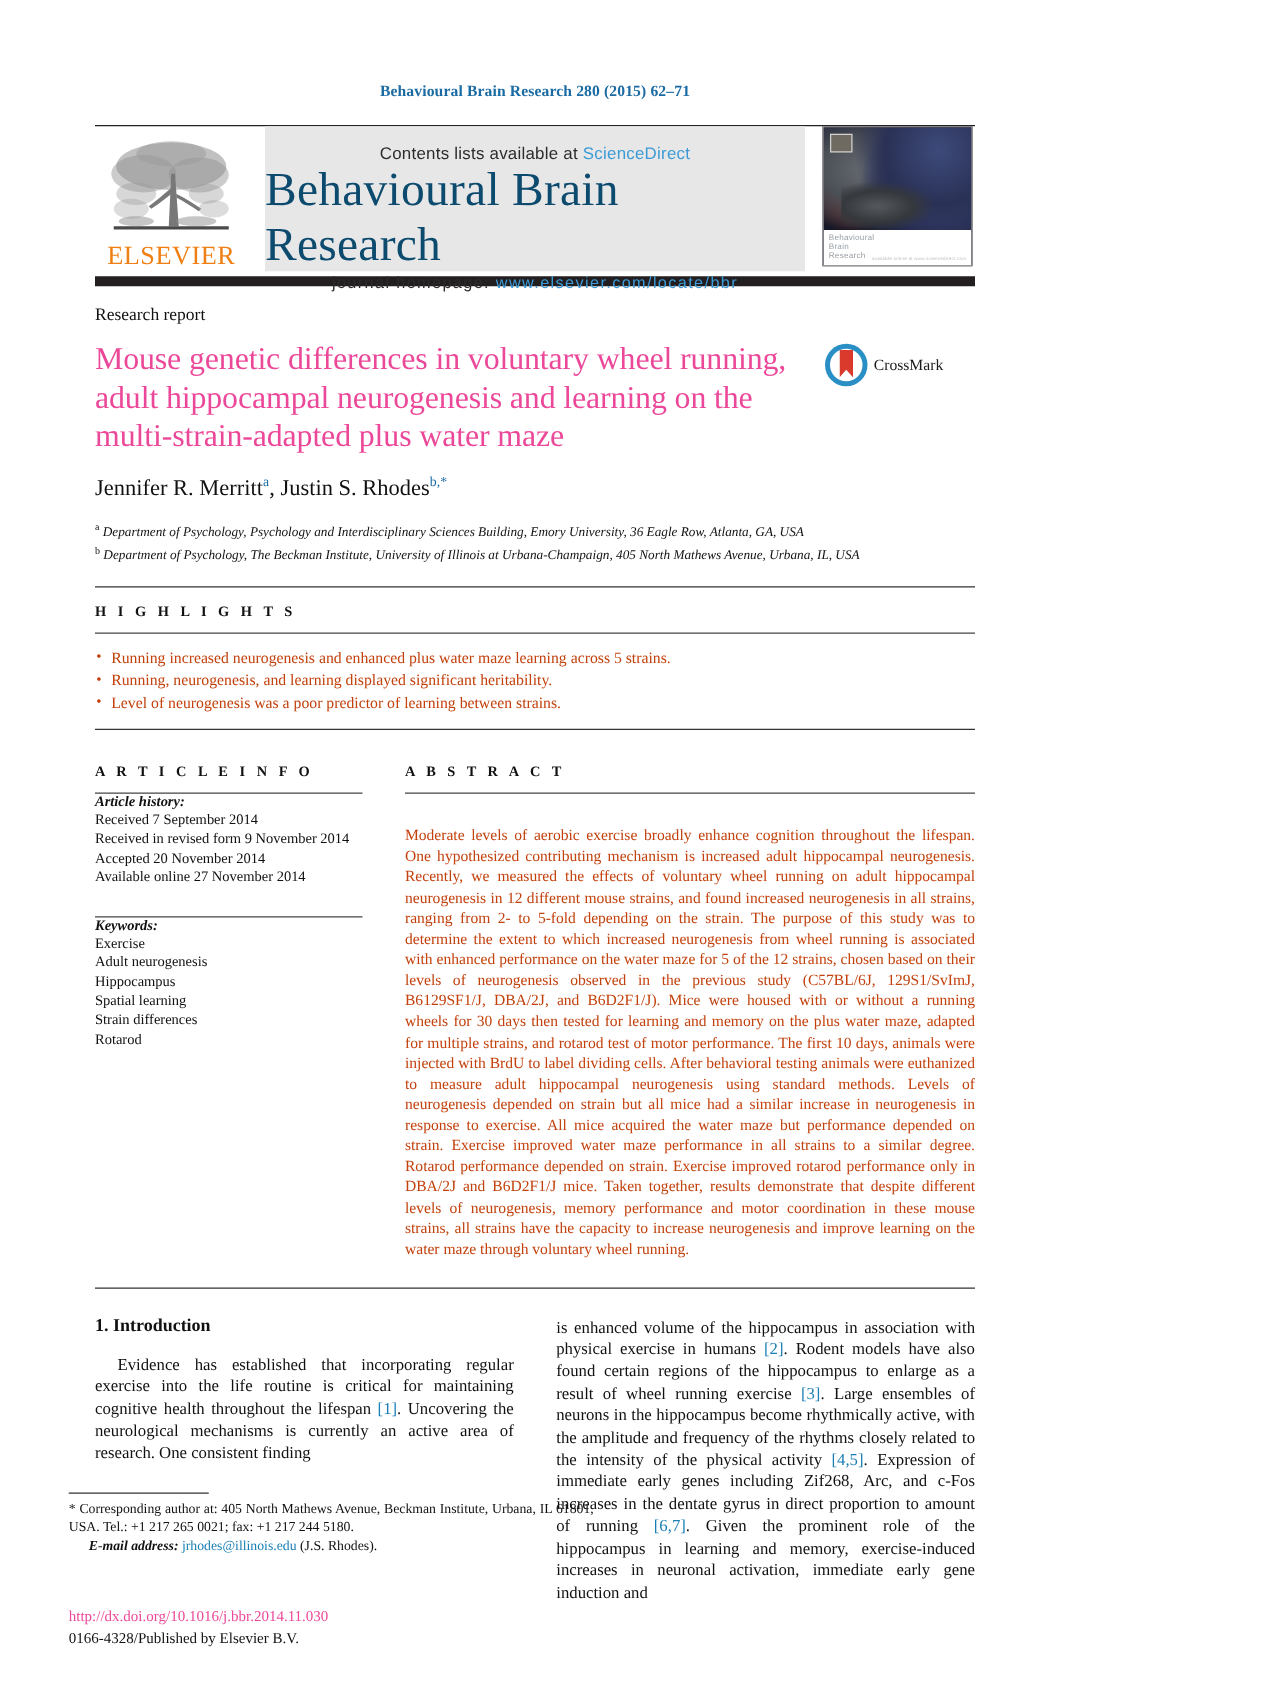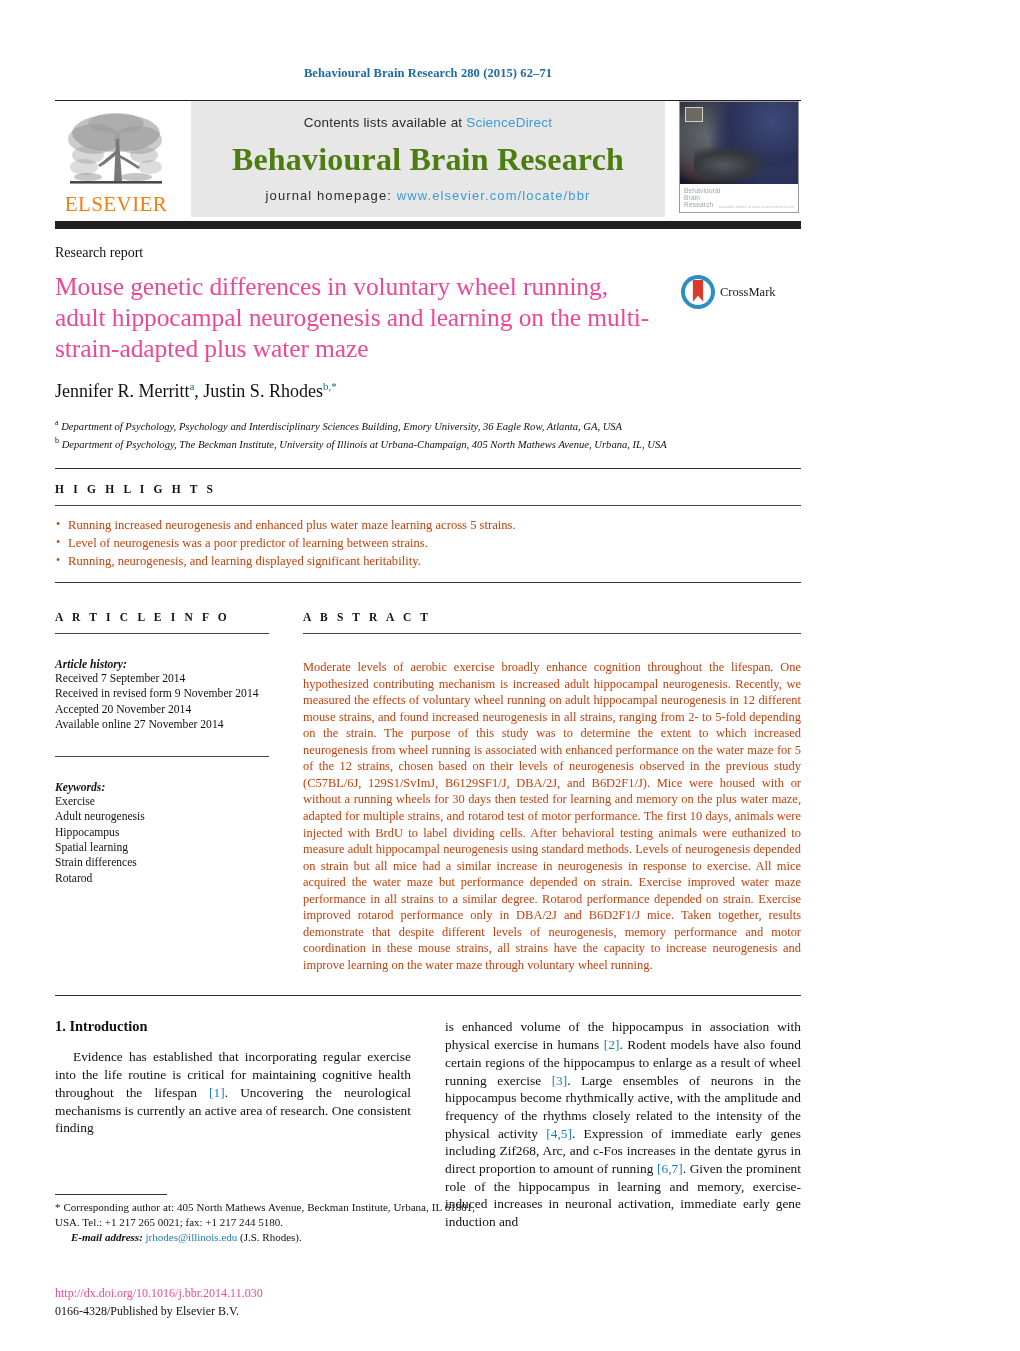--- a/index.html
+++ b/index.html
@@ -14,21 +14,21 @@
     font-family: "Liberation Serif", "DejaVu Serif", serif;
     color: #000000;
     position: relative;
     overflow: hidden;
   }
   .page {
     width: 856px;
     height: 1351px;
     position: relative;
     box-sizing: border-box;
-    padding: 0 55px;
+    padding: 0 76px;
   }
 
   
   .running-head {
     text-align: center;
     color: #1a6ba3;
     font-family: "Liberation Serif", serif;
     font-weight: bold;
     font-size: 12.5px;
     letter-spacing: 0.1px;
@@ -87,24 +87,23 @@
     font-size: 13.5px;
     color: #2b2b2b;
     letter-spacing: 0.2px;
     text-align: center;
   }
   .contents-line .sd {
     color: #3c9bd6;
   }
   .journal-title {
     font-family: "Liberation Serif", serif;
-    font-size: 32px;
-    color: #4d7c0f;
+    font-size: 38px;
+    color: #0c4a6e;
     letter-spacing: 0.2px;
-    font-weight: bold;
   }
   .homepage-line {
     font-family: "Liberation Sans", sans-serif;
     font-size: 13px;
     color: #2b2b2b;
     letter-spacing: 1.1px;
   }
   .homepage-line .url {
     color: #3c9bd6;
   }
@@ -311,21 +310,21 @@
   }
   .info-rule {
     border-top: 1px solid #444;
     margin-top: 10px;
   }
   .subhead-italic {
     font-family: "Liberation Serif", serif;
     font-style: italic;
     font-weight: bold;
     font-size: 11.6px;
-    margin-top: 24px;
+    margin-top: 0;
     color: #111;
   }
   .info-line {
     font-family: "Liberation Serif", serif;
     font-size: 11.6px;
     line-height: 15.4px;
     color: #111;
   }
   .info-gap { height: 13px; }
   .abstract-text {
@@ -507,22 +506,22 @@
     <div><sup>a</sup> <span>Department of Psychology, Psychology and Interdisciplinary Sciences Building, Emory University, 36 Eagle Row, Atlanta, GA, USA</span></div>
     <div><sup>b</sup> <span>Department of Psychology, The Beckman Institute, University of Illinois at Urbana-Champaign, 405 North Mathews Avenue, Urbana, IL, USA</span></div>
   </div>
 
   <div class="rule-thin"></div>
 
   <div class="sec-head">H I G H L I G H T S</div>
   <div class="rule-sub"></div>
   <ul class="highlights">
     <li>Running increased neurogenesis and enhanced plus water maze learning across 5 strains.</li>
+    <li>Running, neurogenesis, and learning displayed significant heritability.</li>
     <li>Level of neurogenesis was a poor predictor of learning between strains.</li>
-    <li>Running, neurogenesis, and learning displayed significant heritability.</li>
   </ul>
   <div class="rule-thin2"></div>
 
   <div class="info-abstract">
 
     <div class="col-info">
       <div class="sec-head">A R T I C L E    I N F O</div>
       <div class="info-rule"></div>
       <div class="subhead-italic">Article history:</div>
       <div class="info-line">Received 7 September 2014</div>

